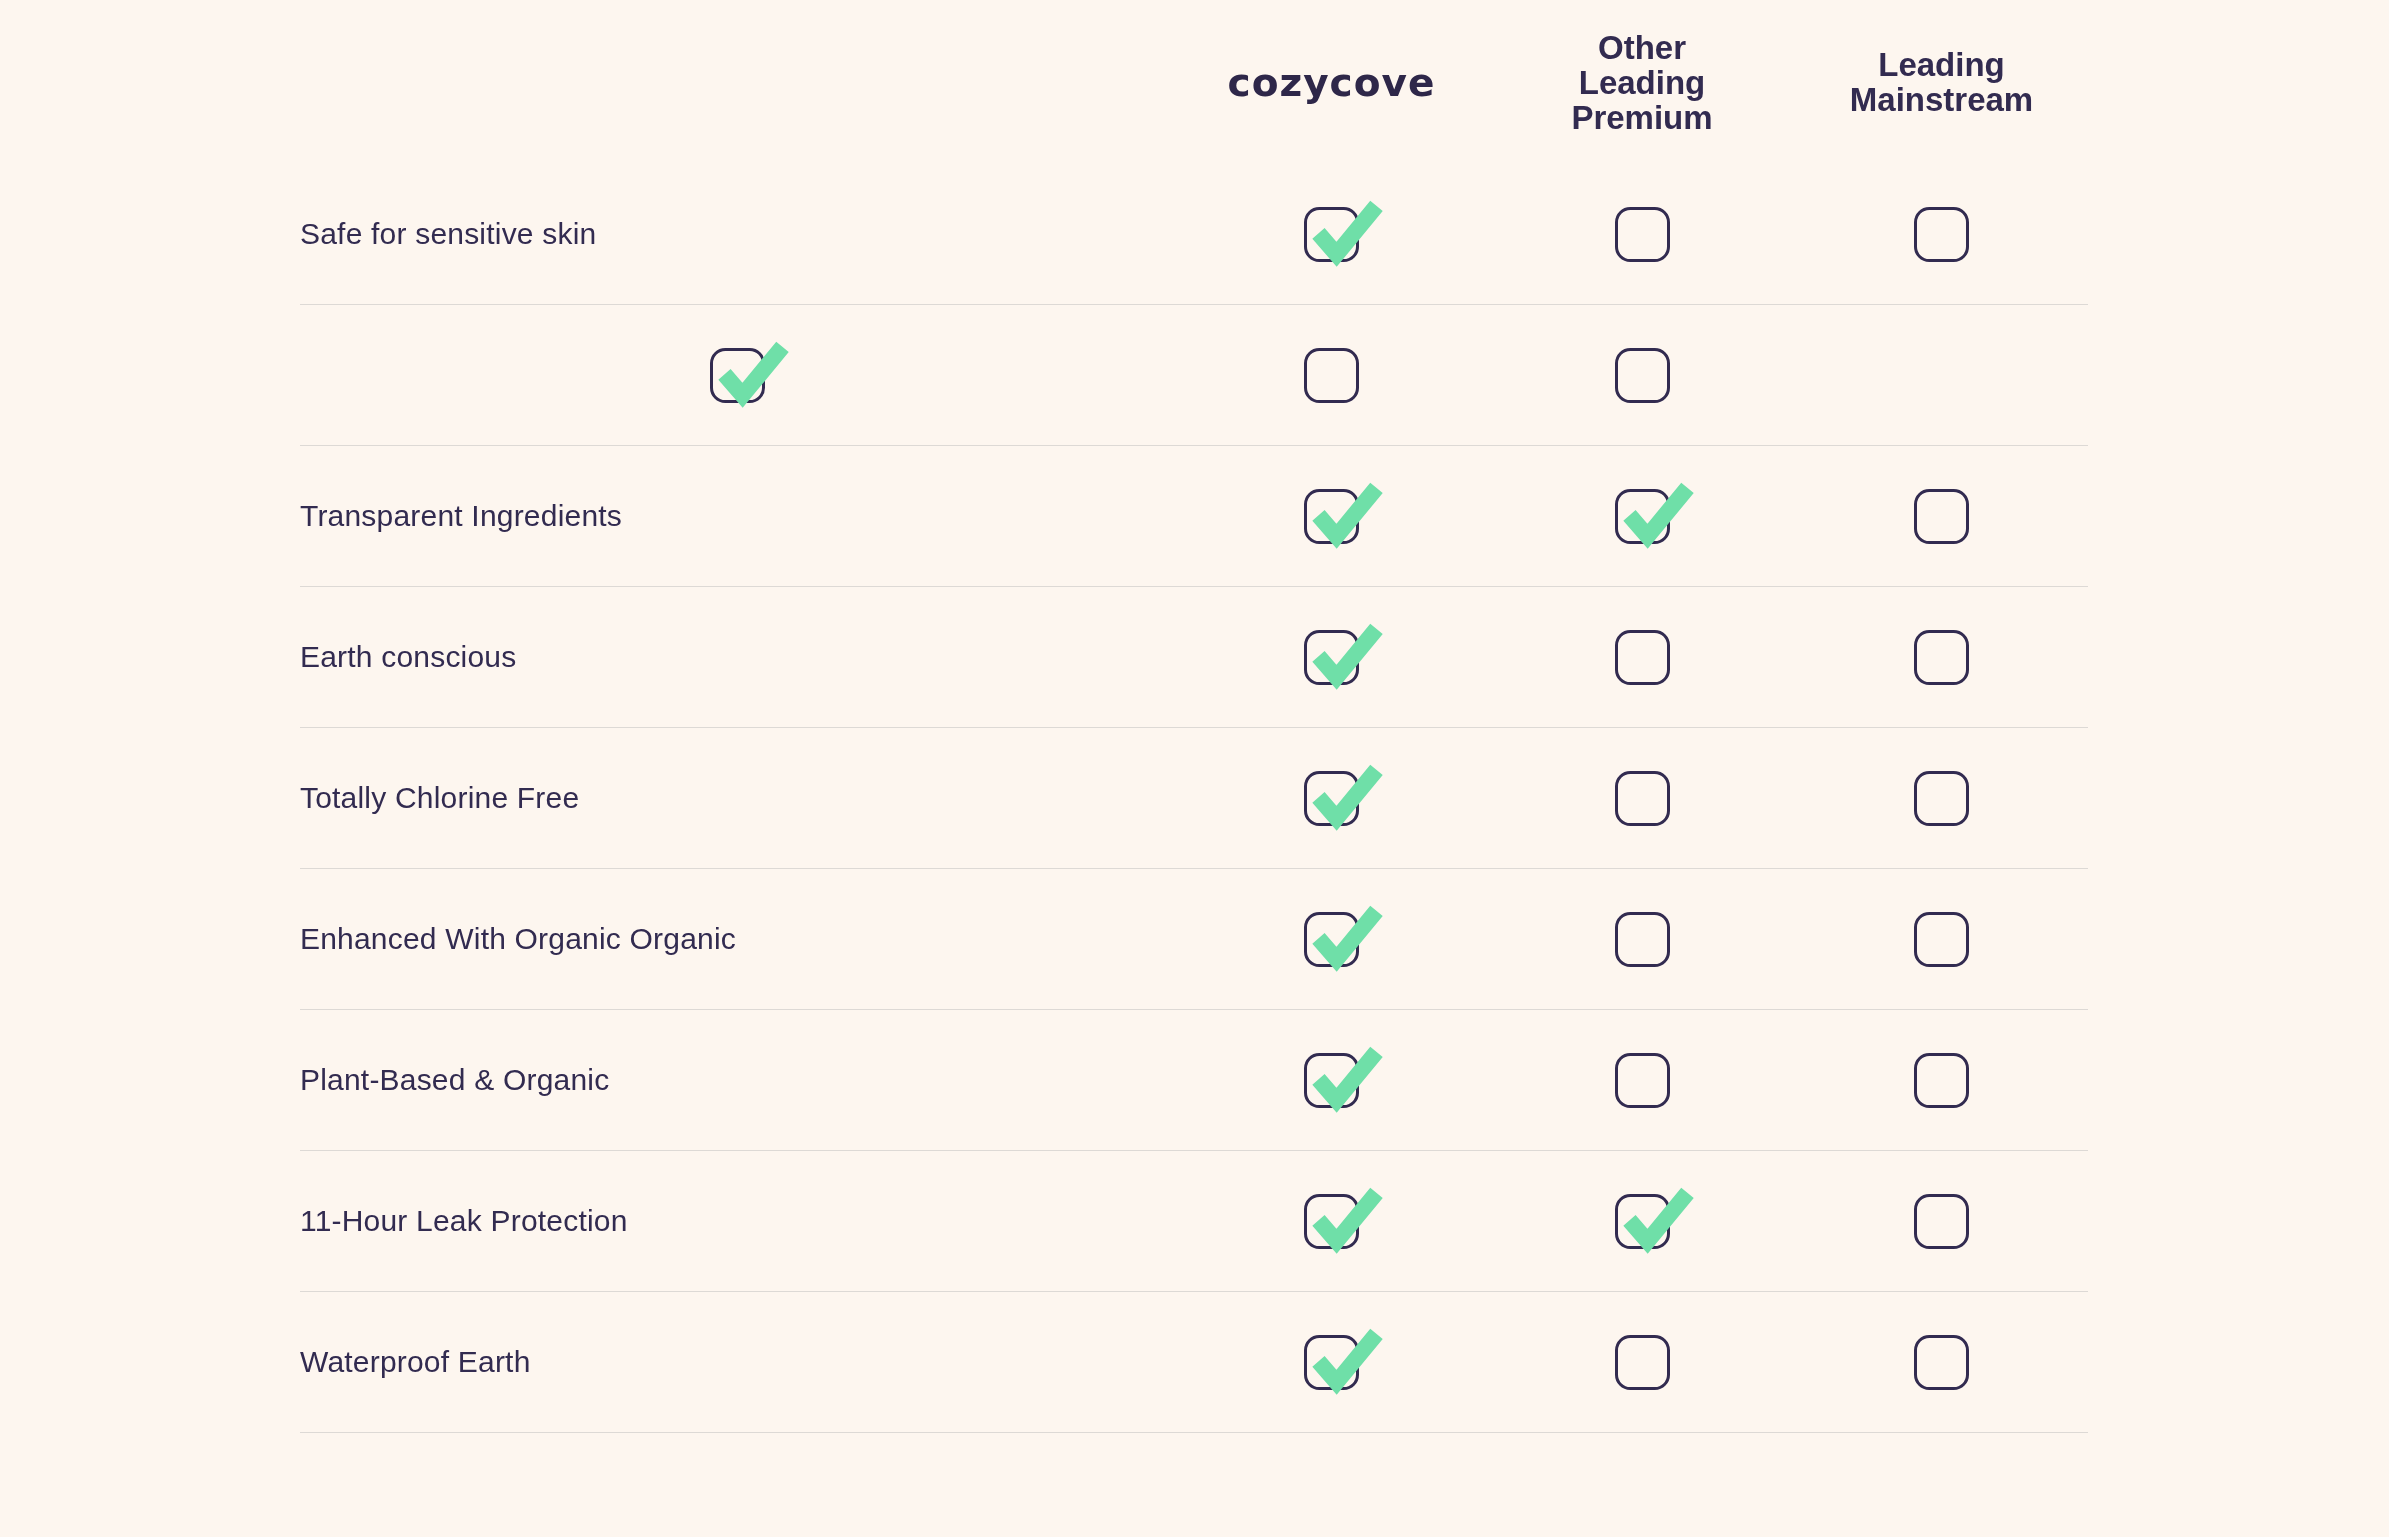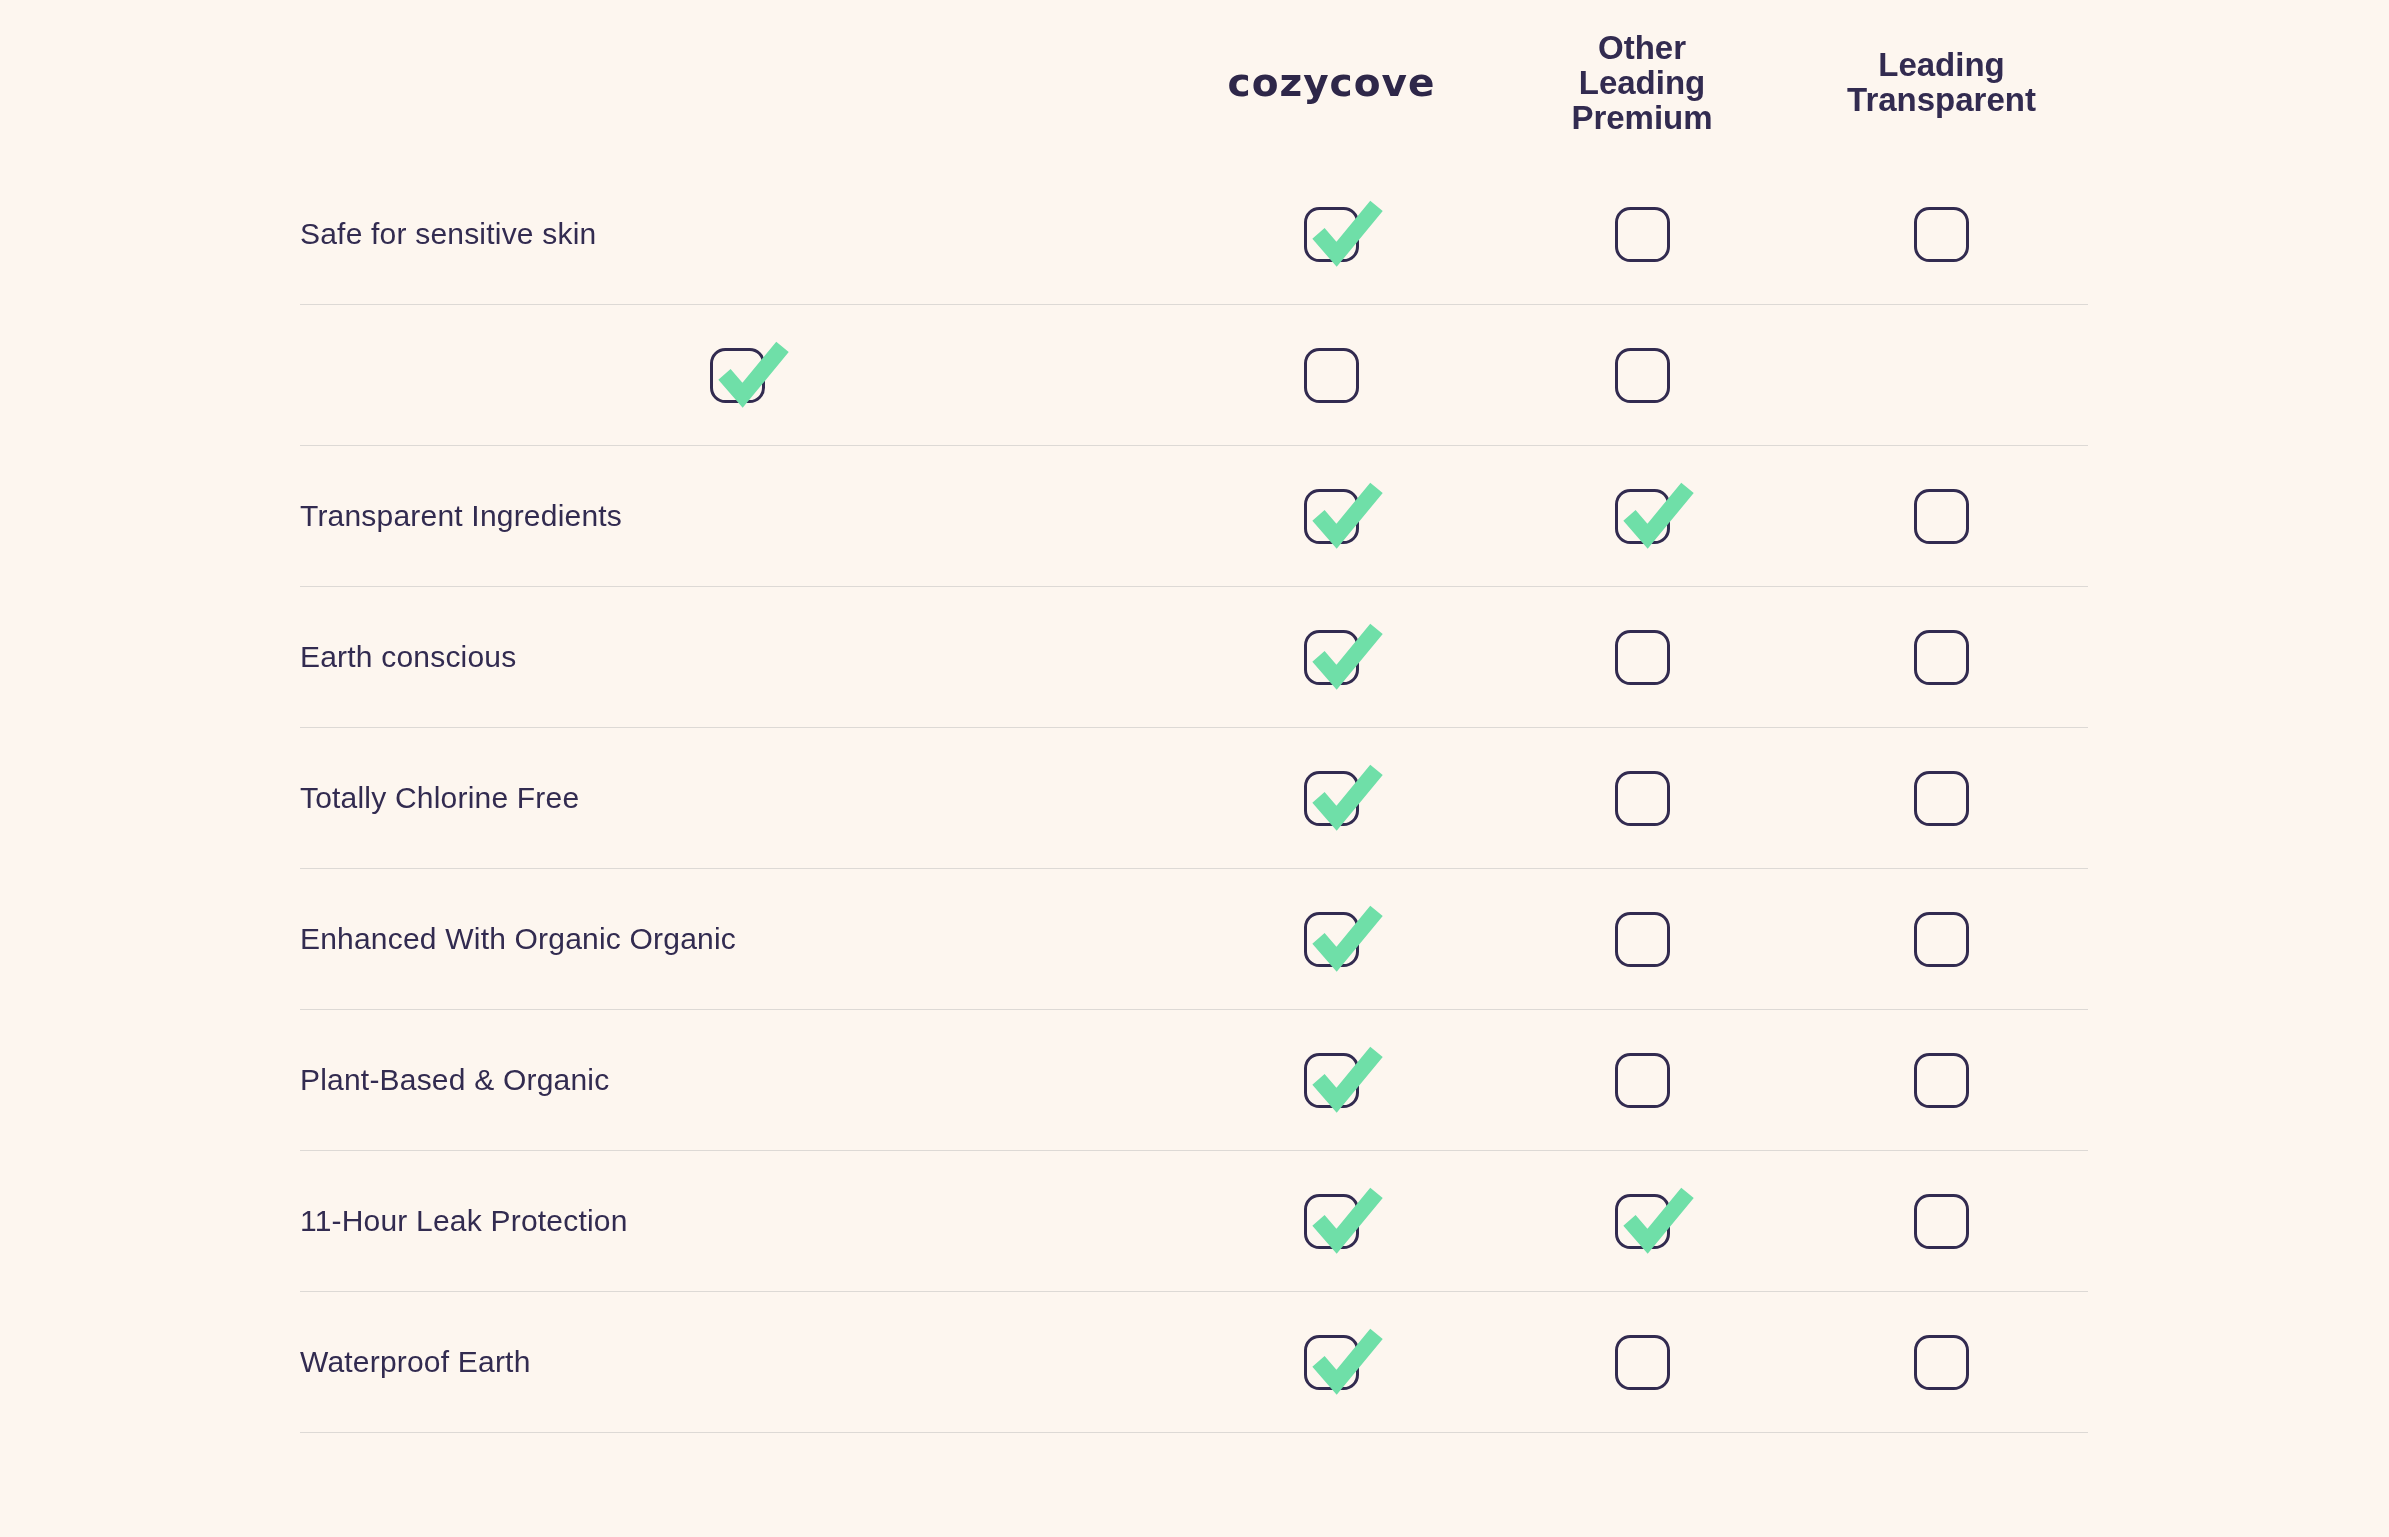--- a/index.html
+++ b/index.html
@@ -79,21 +79,21 @@
 <div class="table-wrap">
   <div class="grid-row header-row">
     <div></div>
     <div class="cell">
       <span class="brand">cozycove</span>
     </div>
     <div class="cell">
       <span class="col-header">Other Leading Premium</span>
     </div>
     <div class="cell">
-      <span class="col-header">Leading Transparent</span>
+      <span class="col-header">Leading Mainstream</span>
     </div>
   </div>
 
   <div>
   <div class="grid-row row">
     <div class="row-label">Safe for sensitive skin</div>
     <div class="cell">
       <span class="checkbox">
         <svg class="check" viewBox="0 0 82 76" aria-hidden="true">
           <path d="M11 40 L30 62 L72 11"></path>

